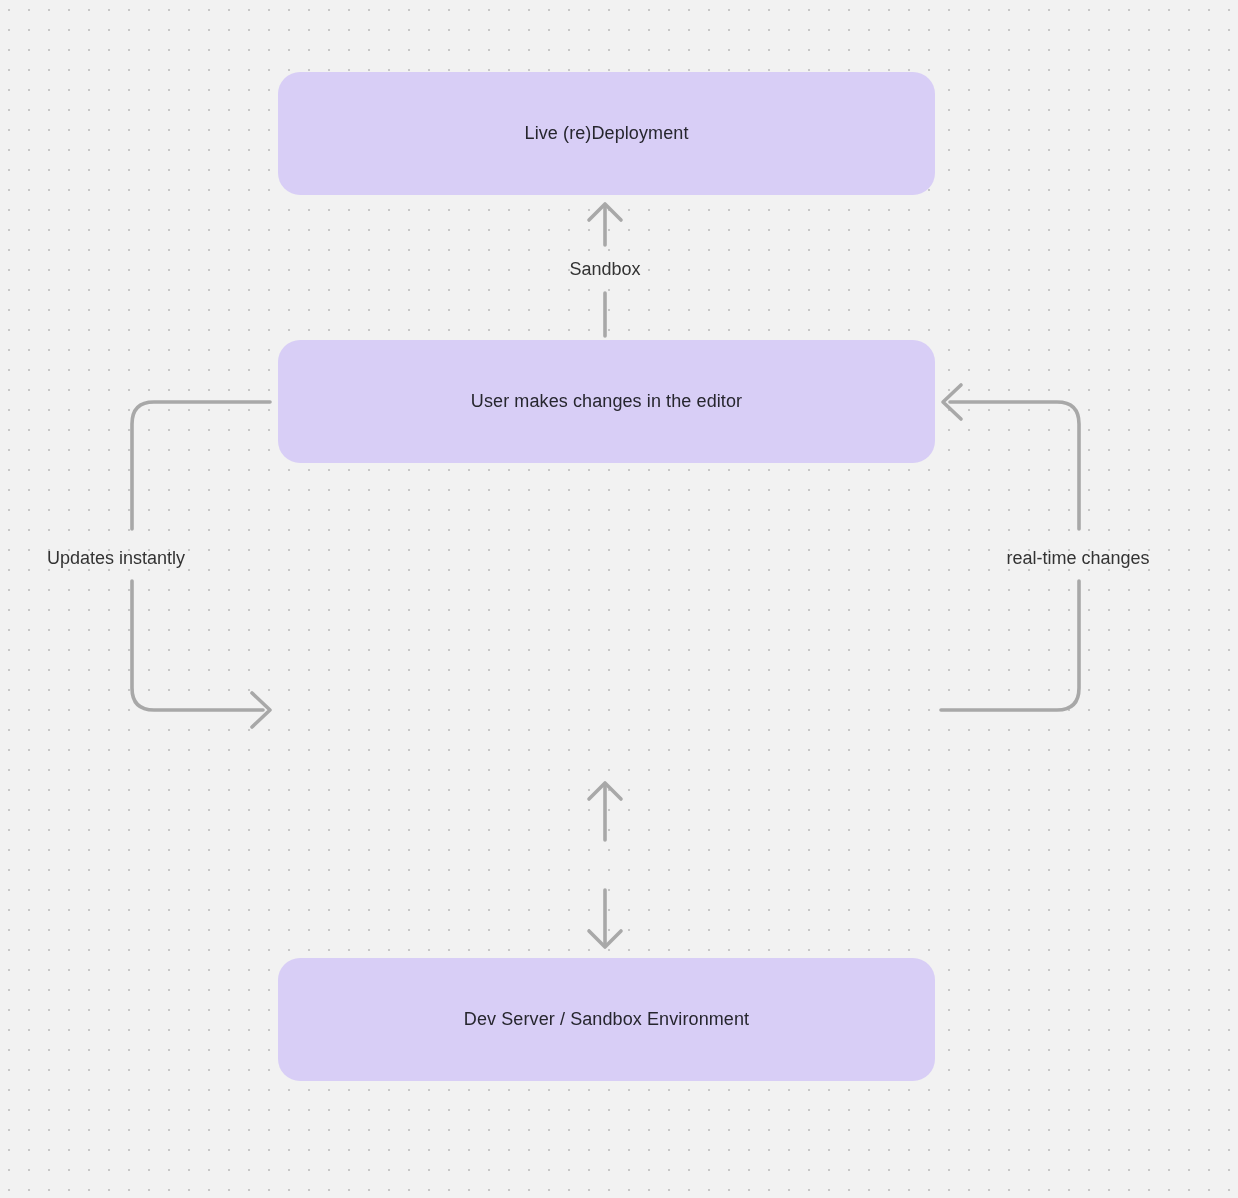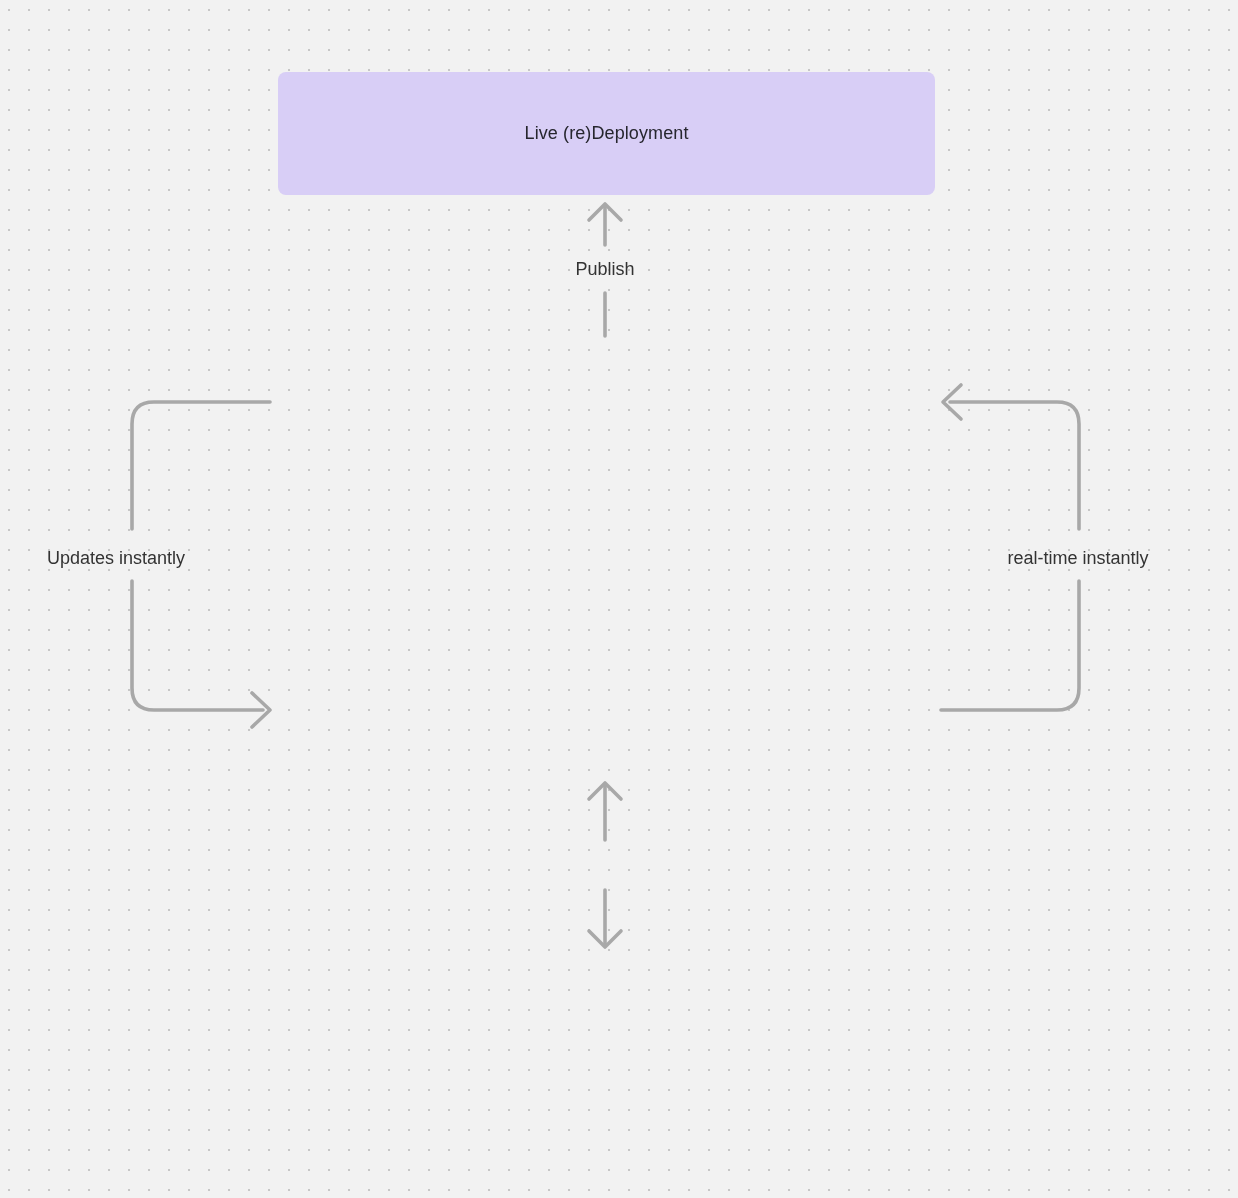--- a/index.html
+++ b/index.html
@@ -38,21 +38,21 @@
     stroke-width: 3.6;
     stroke-linecap: round;
     stroke-linejoin: round;
   }
   .node {
     position: absolute;
     left: 278px;
     width: 657px;
     height: 123px;
     background: var(--node-fill);
-    border-radius: 8px;
+    border-radius: 22px;
     display: flex;
     align-items: center;
     justify-content: center;
   }
   .node span {
     font-size: 18px;
     color: var(--node-text);
     letter-spacing: 0.1px;
     white-space: nowrap;
   }
@@ -94,20 +94,26 @@
     <path d="M605,840 L605,786"></path>
     <path d="M589,799 L605,783 L621,799"></path>
     <path d="M605,890 L605,944"></path>
     <path d="M589,931 L605,947 L621,931"></path>
   </svg>
 
   <div class="node node-live">
     <span>Live (re)Deployment</span>
   </div>
 
+  <div class="node node-editor">
+    <span>User makes changes in the editor</span>
+  </div>
 
 
+  <div class="node node-dev">
+    <span>Dev Server / Sandbox Environment</span>
+  </div>
 
-  <div class="edge-label label-publish">Publish</div>
+  <div class="edge-label label-publish">Sandbox</div>
   <div class="edge-label label-updates">Updates instantly</div>
-  <div class="edge-label label-feedback">real-time instantly</div>
+  <div class="edge-label label-feedback">real-time changes</div>
 
 </div>
 
 </body></html>

